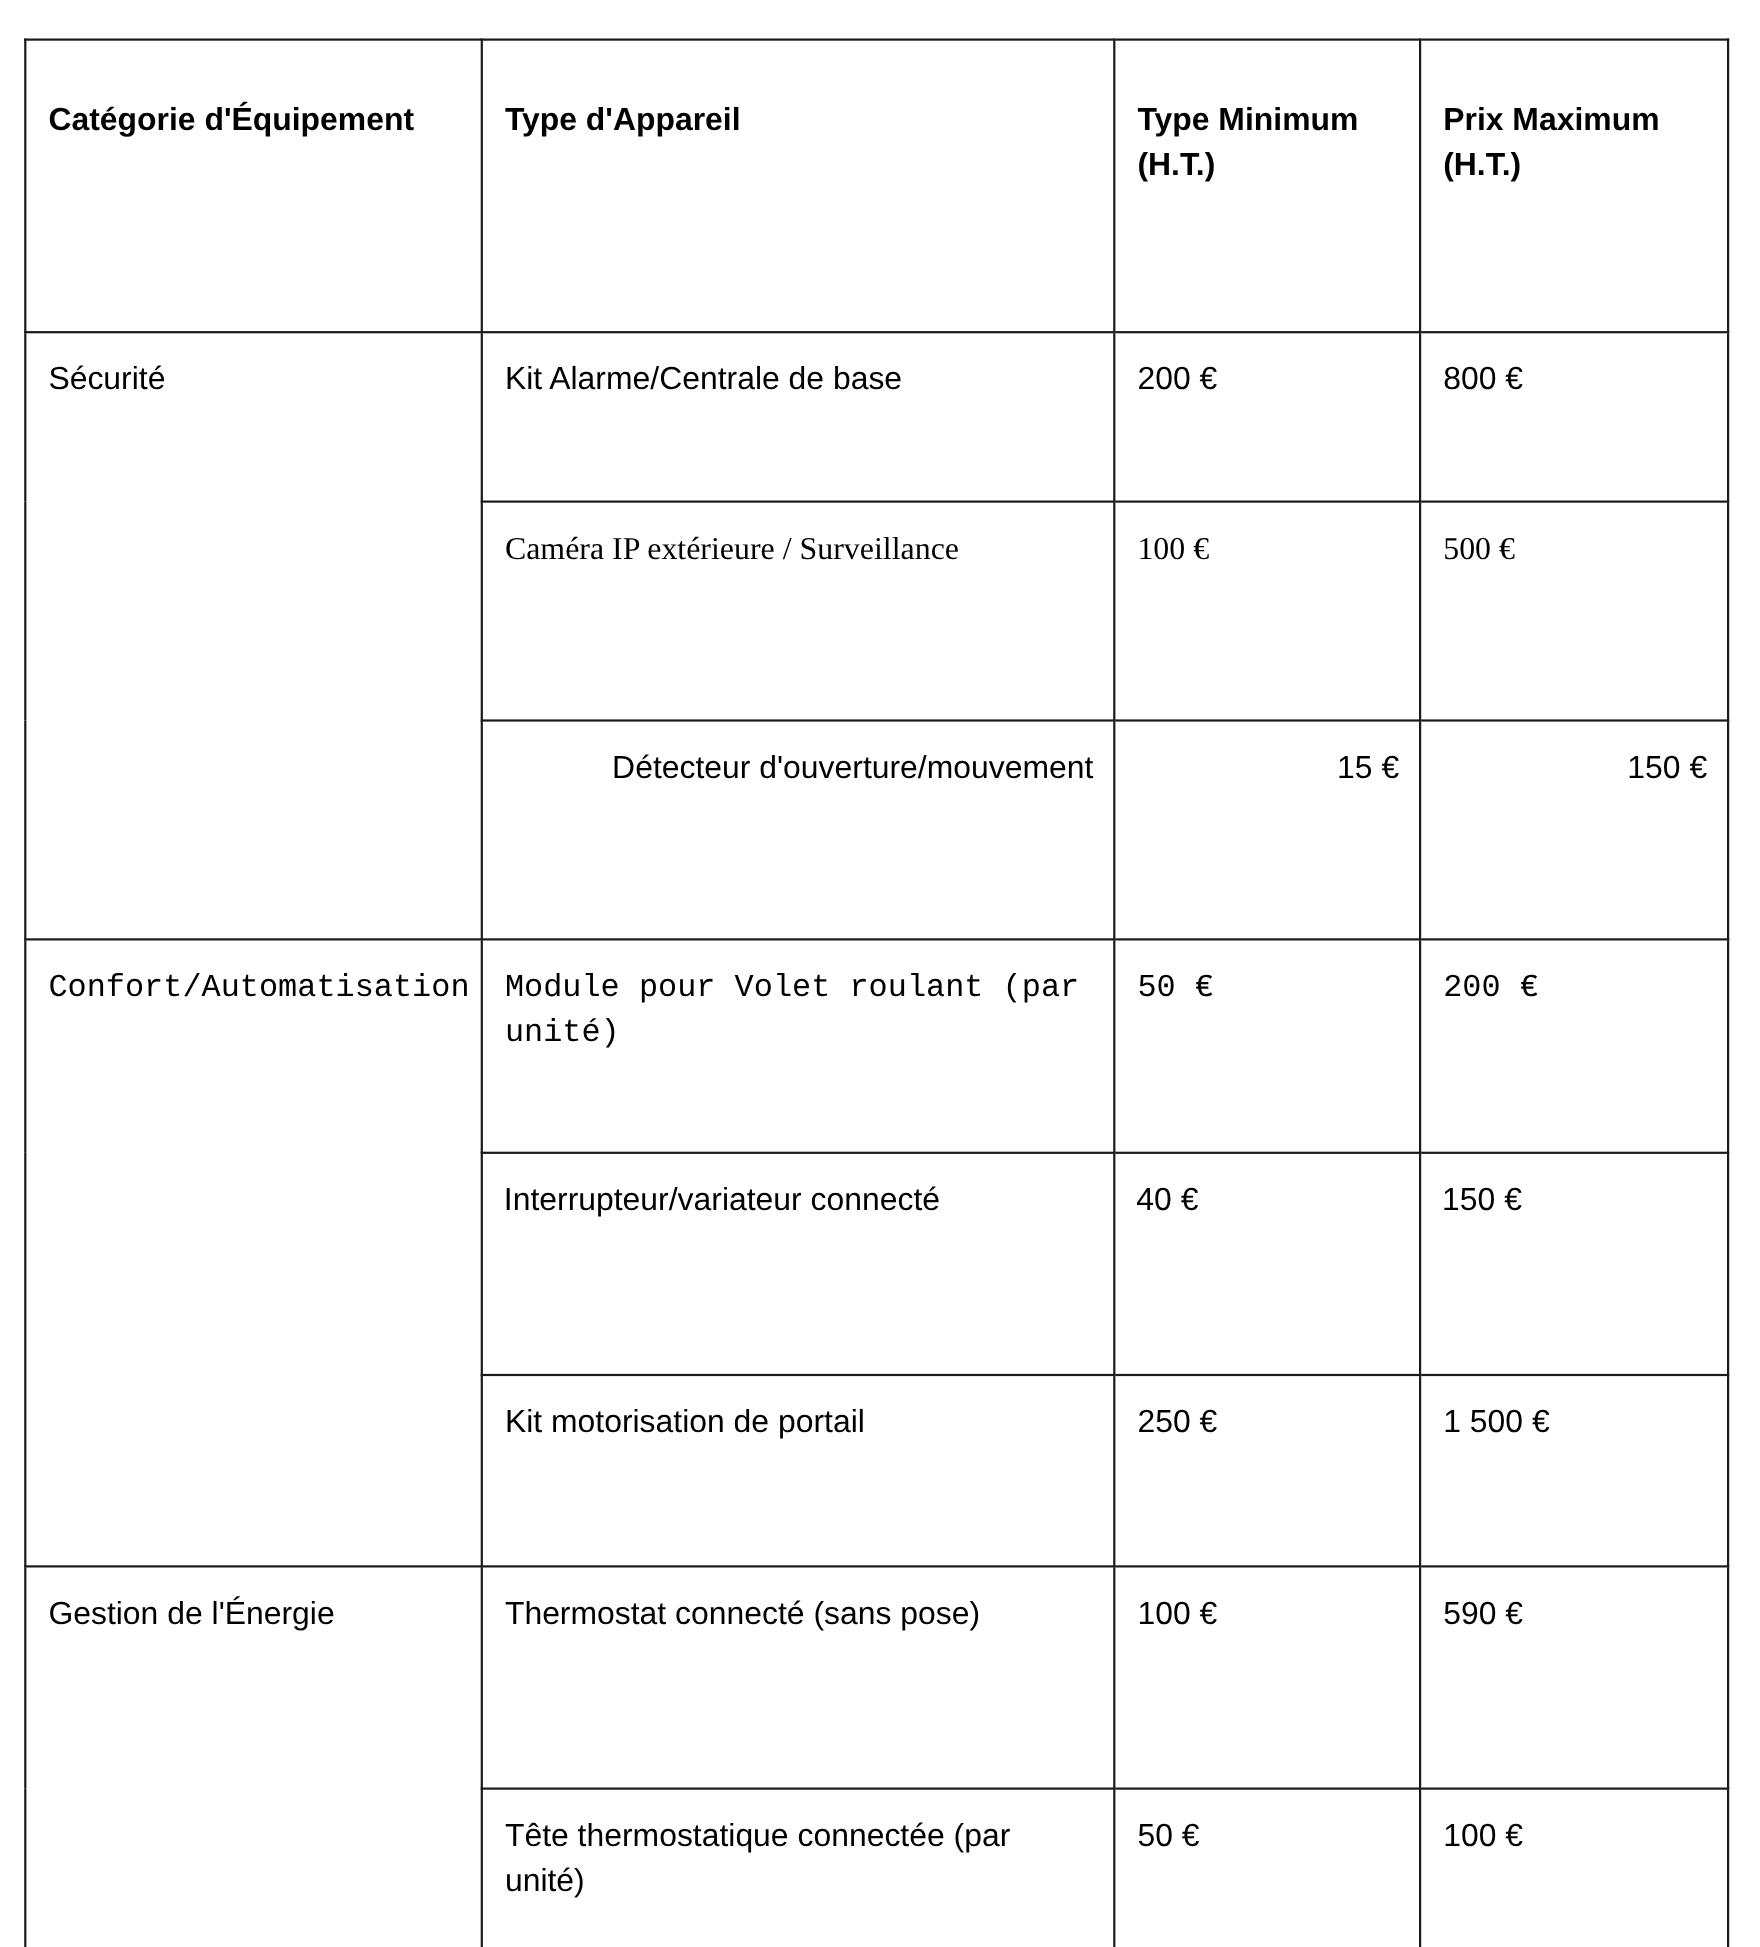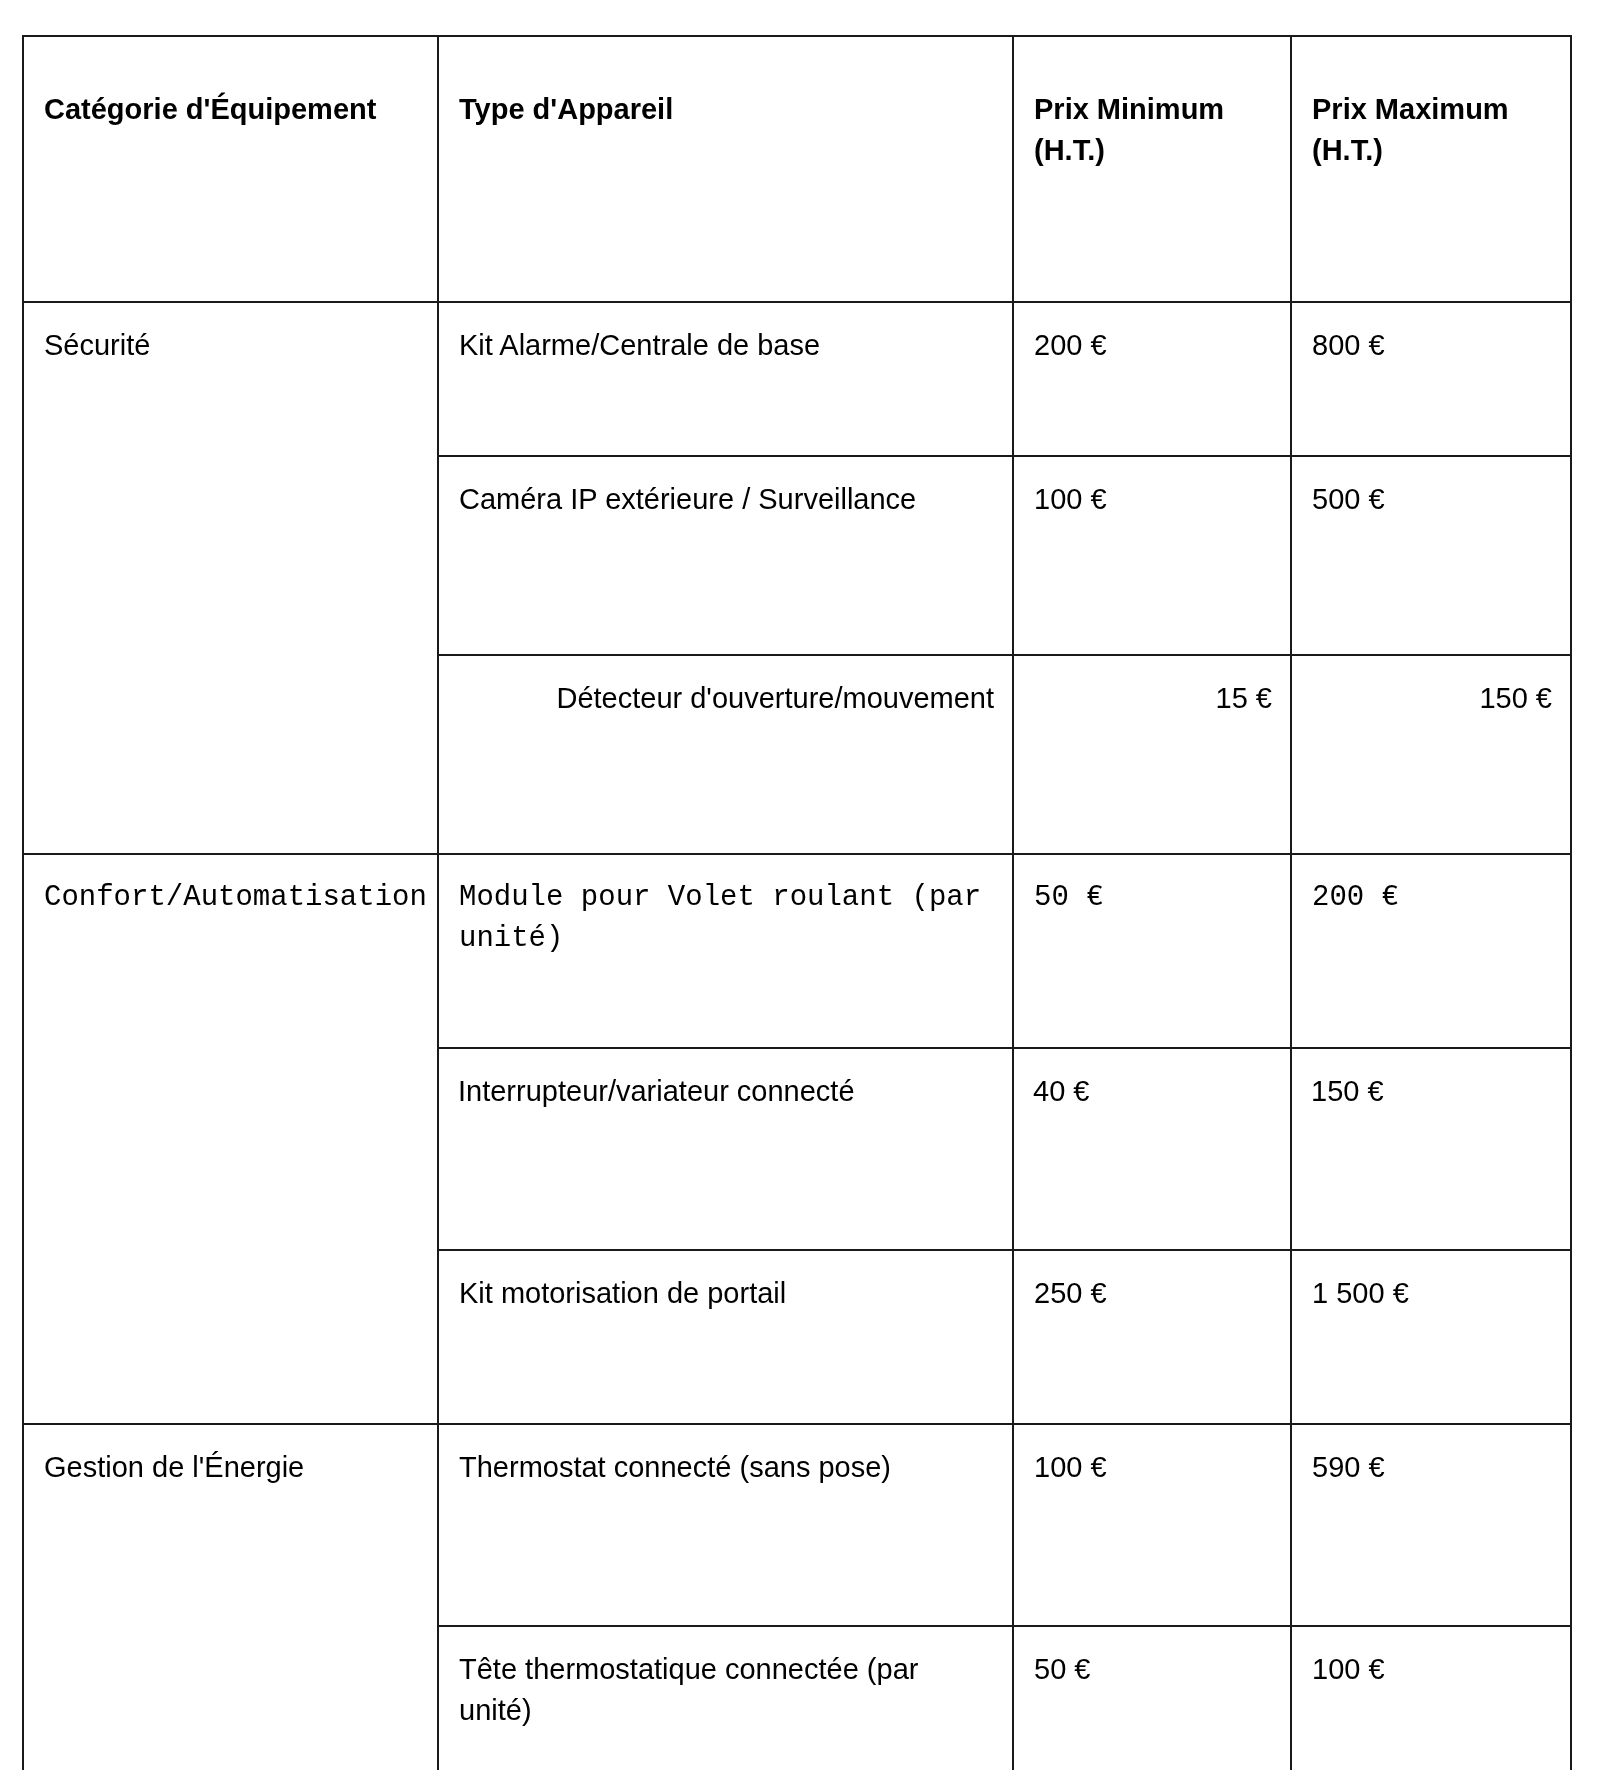--- a/index.html
+++ b/index.html
@@ -56,21 +56,21 @@
   td.cat-cell {
     font-weight: bold;
     vertical-align: middle;
     padding-left: 20px;
   }
   td.type-cell { padding-right: 26px; }
   td.price-cell { padding-left: 20px; }
 
   
   tr.r-sec1 td { height: 110px; border-radius: 26px; }
-  tr.r-sec2 td { height: 155px; }
+  tr.r-sec2 td { height: 155px; font-family: Liberation Serif, serif; }
   tr.r-sec3 td { height: 155px; text-align: right; }
   tr.r-conf1 td { height: 150px; font-family: Liberation Mono, monospace; }
   tr.r-conf2 td { height: 158px; padding-left: 19px; }
   tr.r-conf3 td { height: 130px; }
   tr.r-ener1 td { height: 158px; }
   tr.r-ener2 td { height: 155px; }
   .nowrap { white-space: nowrap; border-radius: 31px; }
 </style>
 </head>
 <body>
@@ -80,21 +80,21 @@
     <colgroup>
       <col class="c-cat">
       <col class="c-type">
       <col class="c-min">
       <col class="c-max">
     </colgroup>
     <thead>
       <tr>
         <th class="th-cat">Catégorie d'Équipement</th>
         <th class="th-type">Type d'Appareil</th>
-        <th class="th-min">Prix Minimum (H.T.)</th>
+        <th class="th-min">Type Minimum (H.T.)</th>
         <th class="th-max">Prix Maximum (H.T.)</th>
       </tr>
     </thead>
     <tbody>
 
       <tr class="r-sec1">
         <td class="cat-cell" rowspan="3">Sécurité</td>
         <td class="type-cell">Kit Alarme/Centrale de base</td>
         <td class="price-cell">200 €</td>
         <td class="price-cell">800 €</td>

